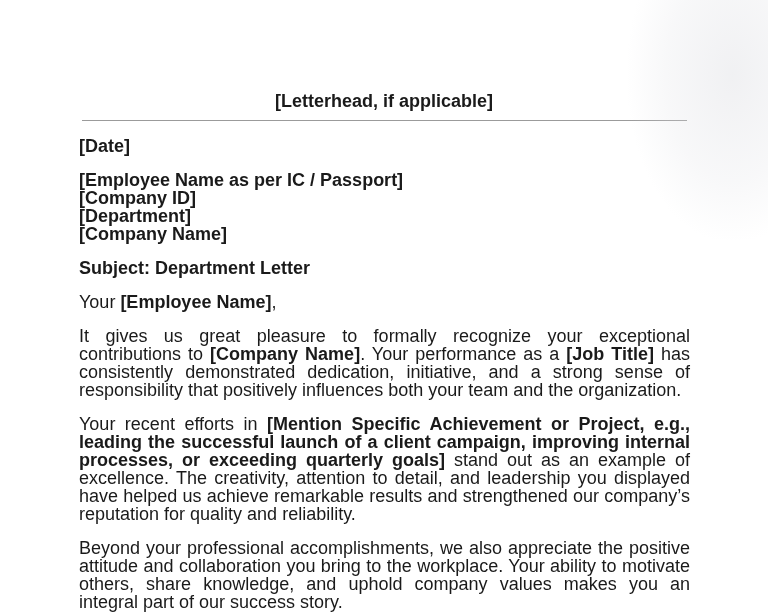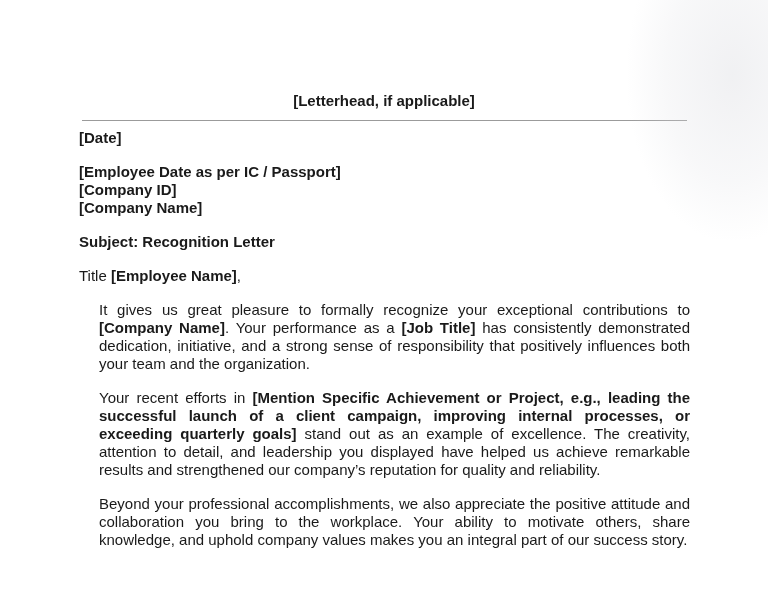--- a/index.html
+++ b/index.html
@@ -8,21 +8,21 @@
     background: #ffffff;
   }
   .page {
     position: relative;
     width: 768px;
     height: 614px;
     background: #ffffff;
     overflow: hidden;
     font-family: "Liberation Sans", sans-serif;
     color: #1a1a1a;
-    font-size: 15px;
+    font-size: 18px;
     line-height: 18px;
   }
   .corner-shade {
     position: absolute;
     top: -60px;
     right: -50px;
     width: 190px;
     height: 300px;
     background: radial-gradient(ellipse at 55% 45%, rgba(218,219,224,0.40) 0%, rgba(222,223,228,0.22) 45%, rgba(255,255,255,0) 72%);
     pointer-events: none;
@@ -37,31 +37,30 @@
     border-top: 1px solid #9b9b9b;
     margin: 10px 81px 0 82px;
   }
   .content {
     margin: 0 78px 0 79px;
   }
   .block {
     margin: 16px 0 0 0;
   }
   .first-block {
-    margin-top: 8px;
+    margin-top: 16px;
   }
   p {
     margin: 0;
   }
   .bold {
     font-weight: bold;
   }
   .para {
     text-align: justify;
-    margin-left: 20px;
   }
   b {
     font-weight: bold;
     text-align: right;
   }
 </style>
 </head>
 <body>
 
 <div class="page">
@@ -69,28 +68,29 @@
 
   <div class="letterhead">[Letterhead, if applicable]</div>
 
   <hr class="rule">
 
   <div class="content">
 
     <p class="block first-block bold">[Date]</p>
 
     <div class="block">
-      <p class="bold">[Employee Date as per IC / Passport]</p>
+      <p class="bold">[Employee Name as per IC / Passport]</p>
       <p class="bold">[Company ID]</p>
+      <p class="bold">[Department]</p>
       <p class="bold">[Company Name]</p>
     </div>
 
-    <p class="block bold">Subject: Recognition Letter</p>
+    <p class="block bold">Subject: Department Letter</p>
 
-    <p class="block"><span>Title </span><b>[Employee Name]</b><span>,</span></p>
+    <p class="block"><span>Your </span><b>[Employee Name]</b><span>,</span></p>
 
     <p class="block para"><span>It gives us great pleasure to formally recognize your exceptional contributions to </span><b>[Company Name]</b><span>. Your performance as a </span><b>[Job Title]</b><span> has consistently demonstrated dedication, initiative, and a strong sense of responsibility that positively influences both your team and the organization.</span></p>
 
     <p class="block para"><span>Your recent efforts in </span><b>[Mention Specific Achievement or Project, e.g., leading the successful launch of a client campaign, improving internal processes, or exceeding quarterly goals]</b><span> stand out as an example of excellence. The creativity, attention to detail, and leadership you displayed have helped us achieve remarkable results and strengthened our company’s reputation for quality and reliability.</span></p>
 
     <p class="block para"><span>Beyond your professional accomplishments, we also appreciate the positive attitude and collaboration you bring to the workplace. Your ability to motivate others, share knowledge, and uphold company values makes you an integral part of our success story.</span></p>
 
 
   </div>
 </div>

